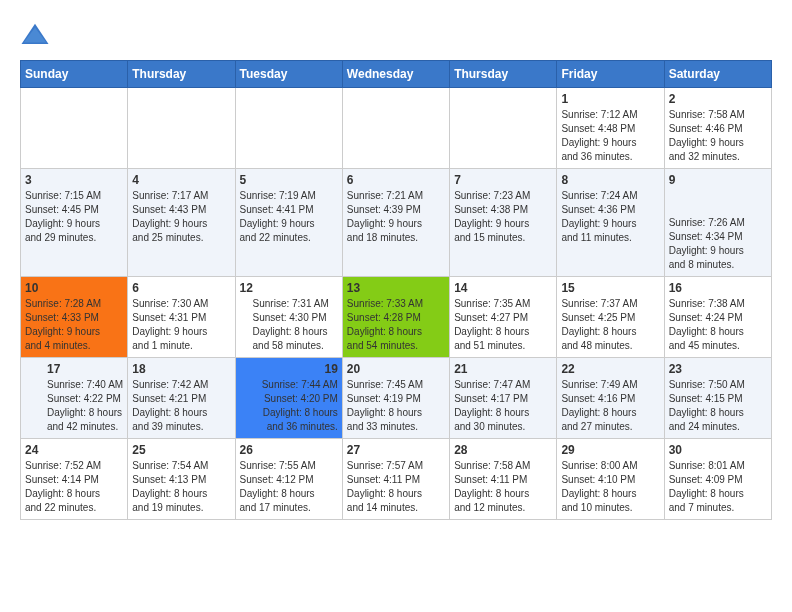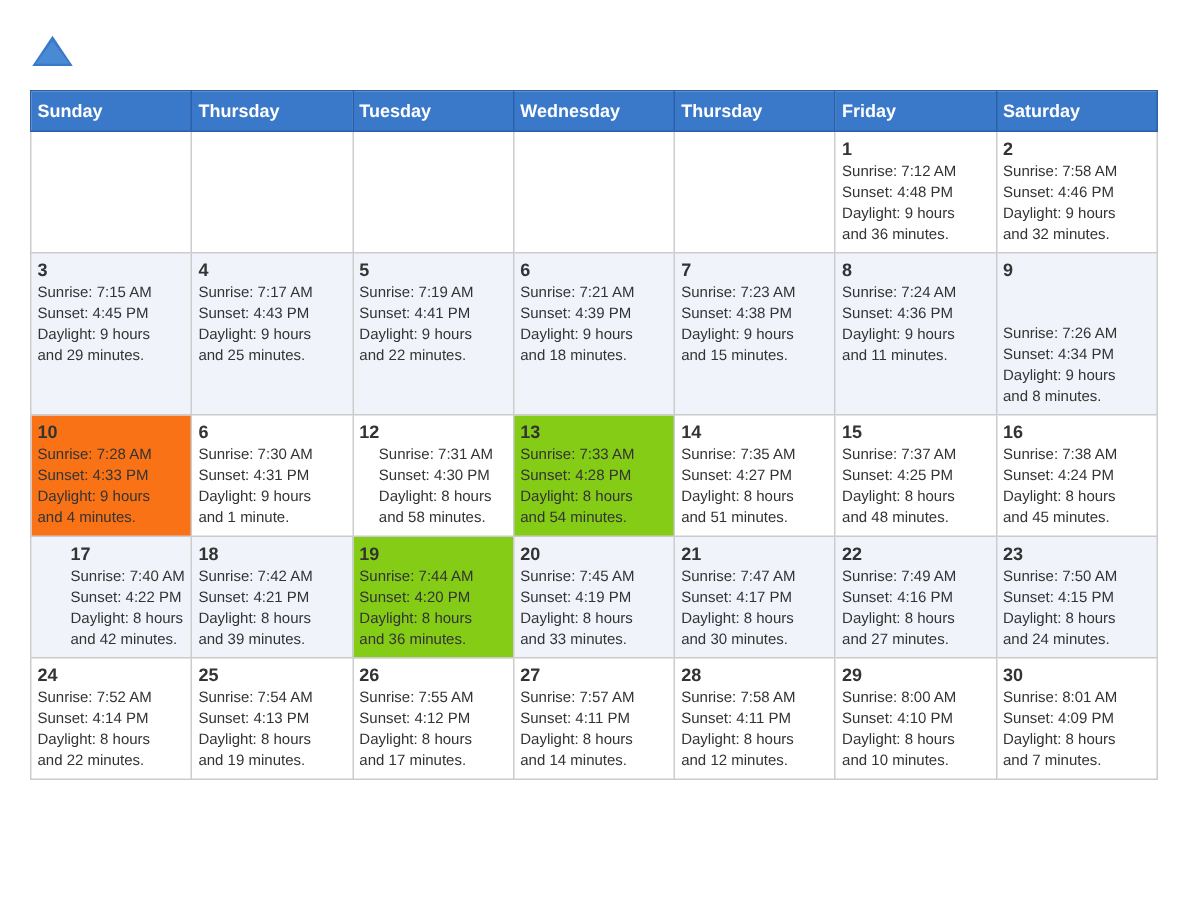--- a/index.html
+++ b/index.html
@@ -251,21 +251,21 @@
 Daylight: 8 hours
 and 42 minutes.</div>
         </td>
         <td style="background: rgb(240, 244, 250);">
           <span class="day-num">18</span>
           <div class="day-info" style="white-space: pre-line;">Sunrise: 7:42 AM
 Sunset: 4:21 PM
 Daylight: 8 hours
 and 39 minutes.</div>
         </td>
-        <td style="background: #84cc16;">
+        <td style="background: #3b82f6; text-align: right;">
           <span class="day-num">19</span>
           <div class="day-info" style="white-space: pre-line;">Sunrise: 7:44 AM
 Sunset: 4:20 PM
 Daylight: 8 hours
 and 36 minutes.</div>
         </td>
         <td style="background: rgb(240, 244, 250);">
           <span class="day-num">20</span>
           <div class="day-info" style="white-space: pre-line;">Sunrise: 7:45 AM
 Sunset: 4:19 PM

